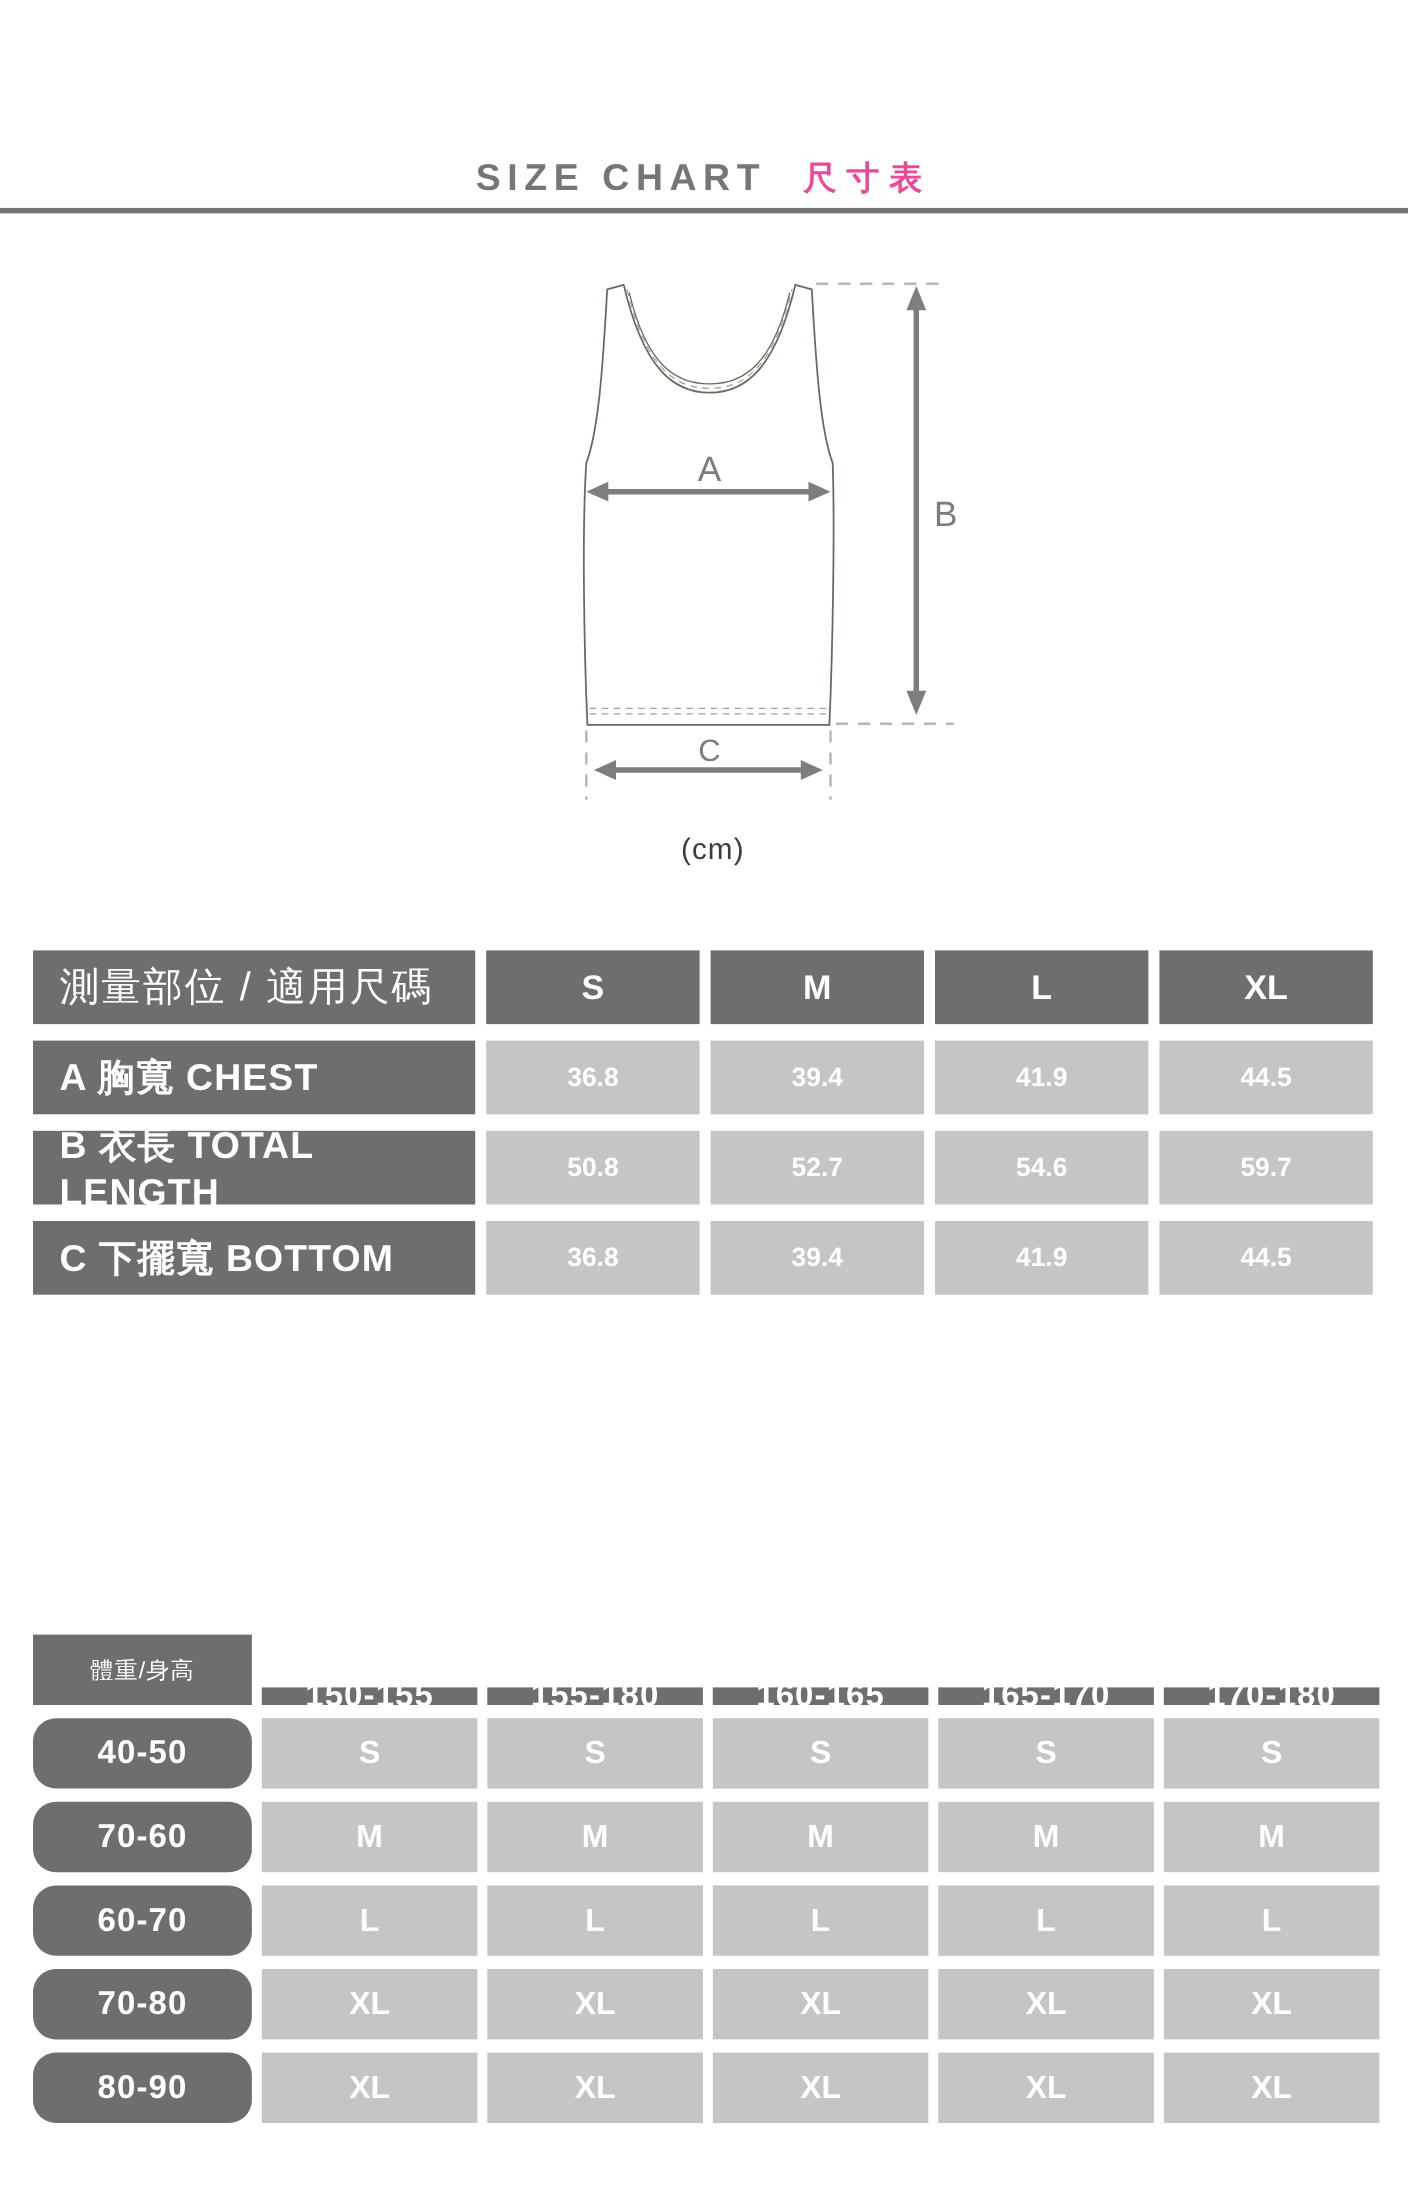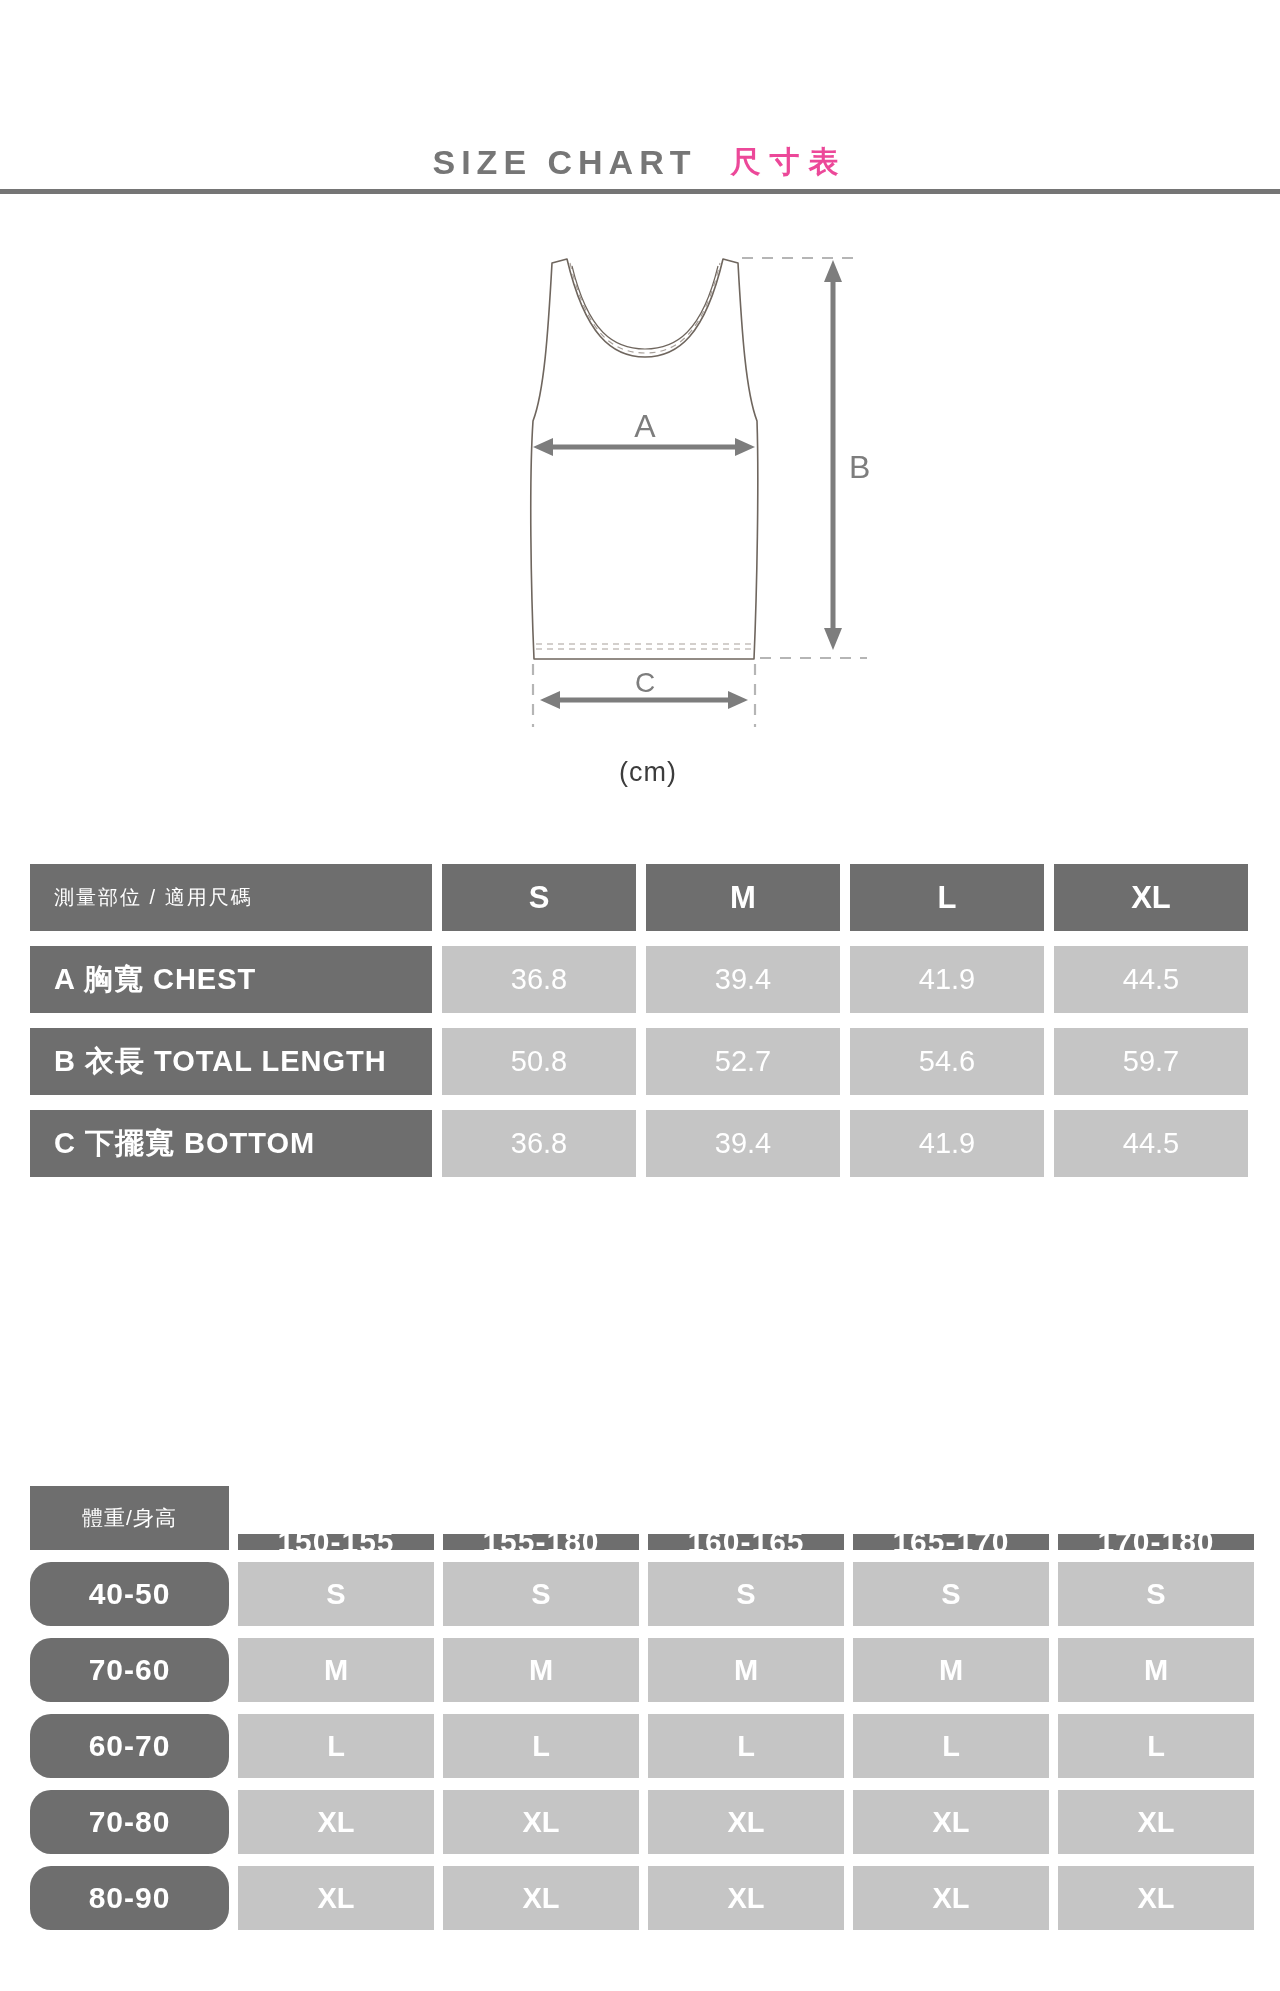--- a/index.html
+++ b/index.html
@@ -39,24 +39,24 @@
     grid-auto-rows:67px;column-gap:10px;row-gap:15px;
   }
   .t2{
     left:30px;top:1486px;
     grid-template-columns:199px 196px 196px 196px 196px 196px;
     grid-auto-rows:64px;column-gap:9px;row-gap:12px;
   }
   .cell{display:flex;align-items:center;justify-content:center;color:#ffffff;font-stretch:condensed;}
   .dark{background:#6e6e6e;}
   .light{background:#c5c5c5;}
-  .t1 .corner{justify-content:flex-start;padding-left:24px;font-size:20px;letter-spacing:2px;font-weight:400;}
-  .t1 .rowlabel{justify-content:flex-start;padding-left:24px;font-size:29px;font-weight:700;letter-spacing:1px;}
+  .t1 .corner{justify-content:flex-start;padding-left:24px;font-size:36px;letter-spacing:2px;font-weight:400;}
+  .t1 .rowlabel{justify-content:flex-start;padding-left:24px;font-size:34px;font-weight:700;letter-spacing:1px;}
   .t1 .sizehdr{font-size:31px;font-weight:700;}
-  .t1 .val{font-size:29px;font-weight:400;}
+  .t1 .val{font-size:24px;font-weight:700;}
   .t2 .corner{font-size:21px;font-weight:400;letter-spacing:1px;}
   .t2 .hthdr{font-size:30px;font-weight:700;letter-spacing:1px;margin-top:48px;}
   .t2 .rowlabel{font-size:30px;font-weight:700;letter-spacing:1px;border-radius:21px;}
   .t2 .val{font-size:29px;font-weight:700;}
 </style>
 </head>
 <body>
 
 <div class="stage">
 

